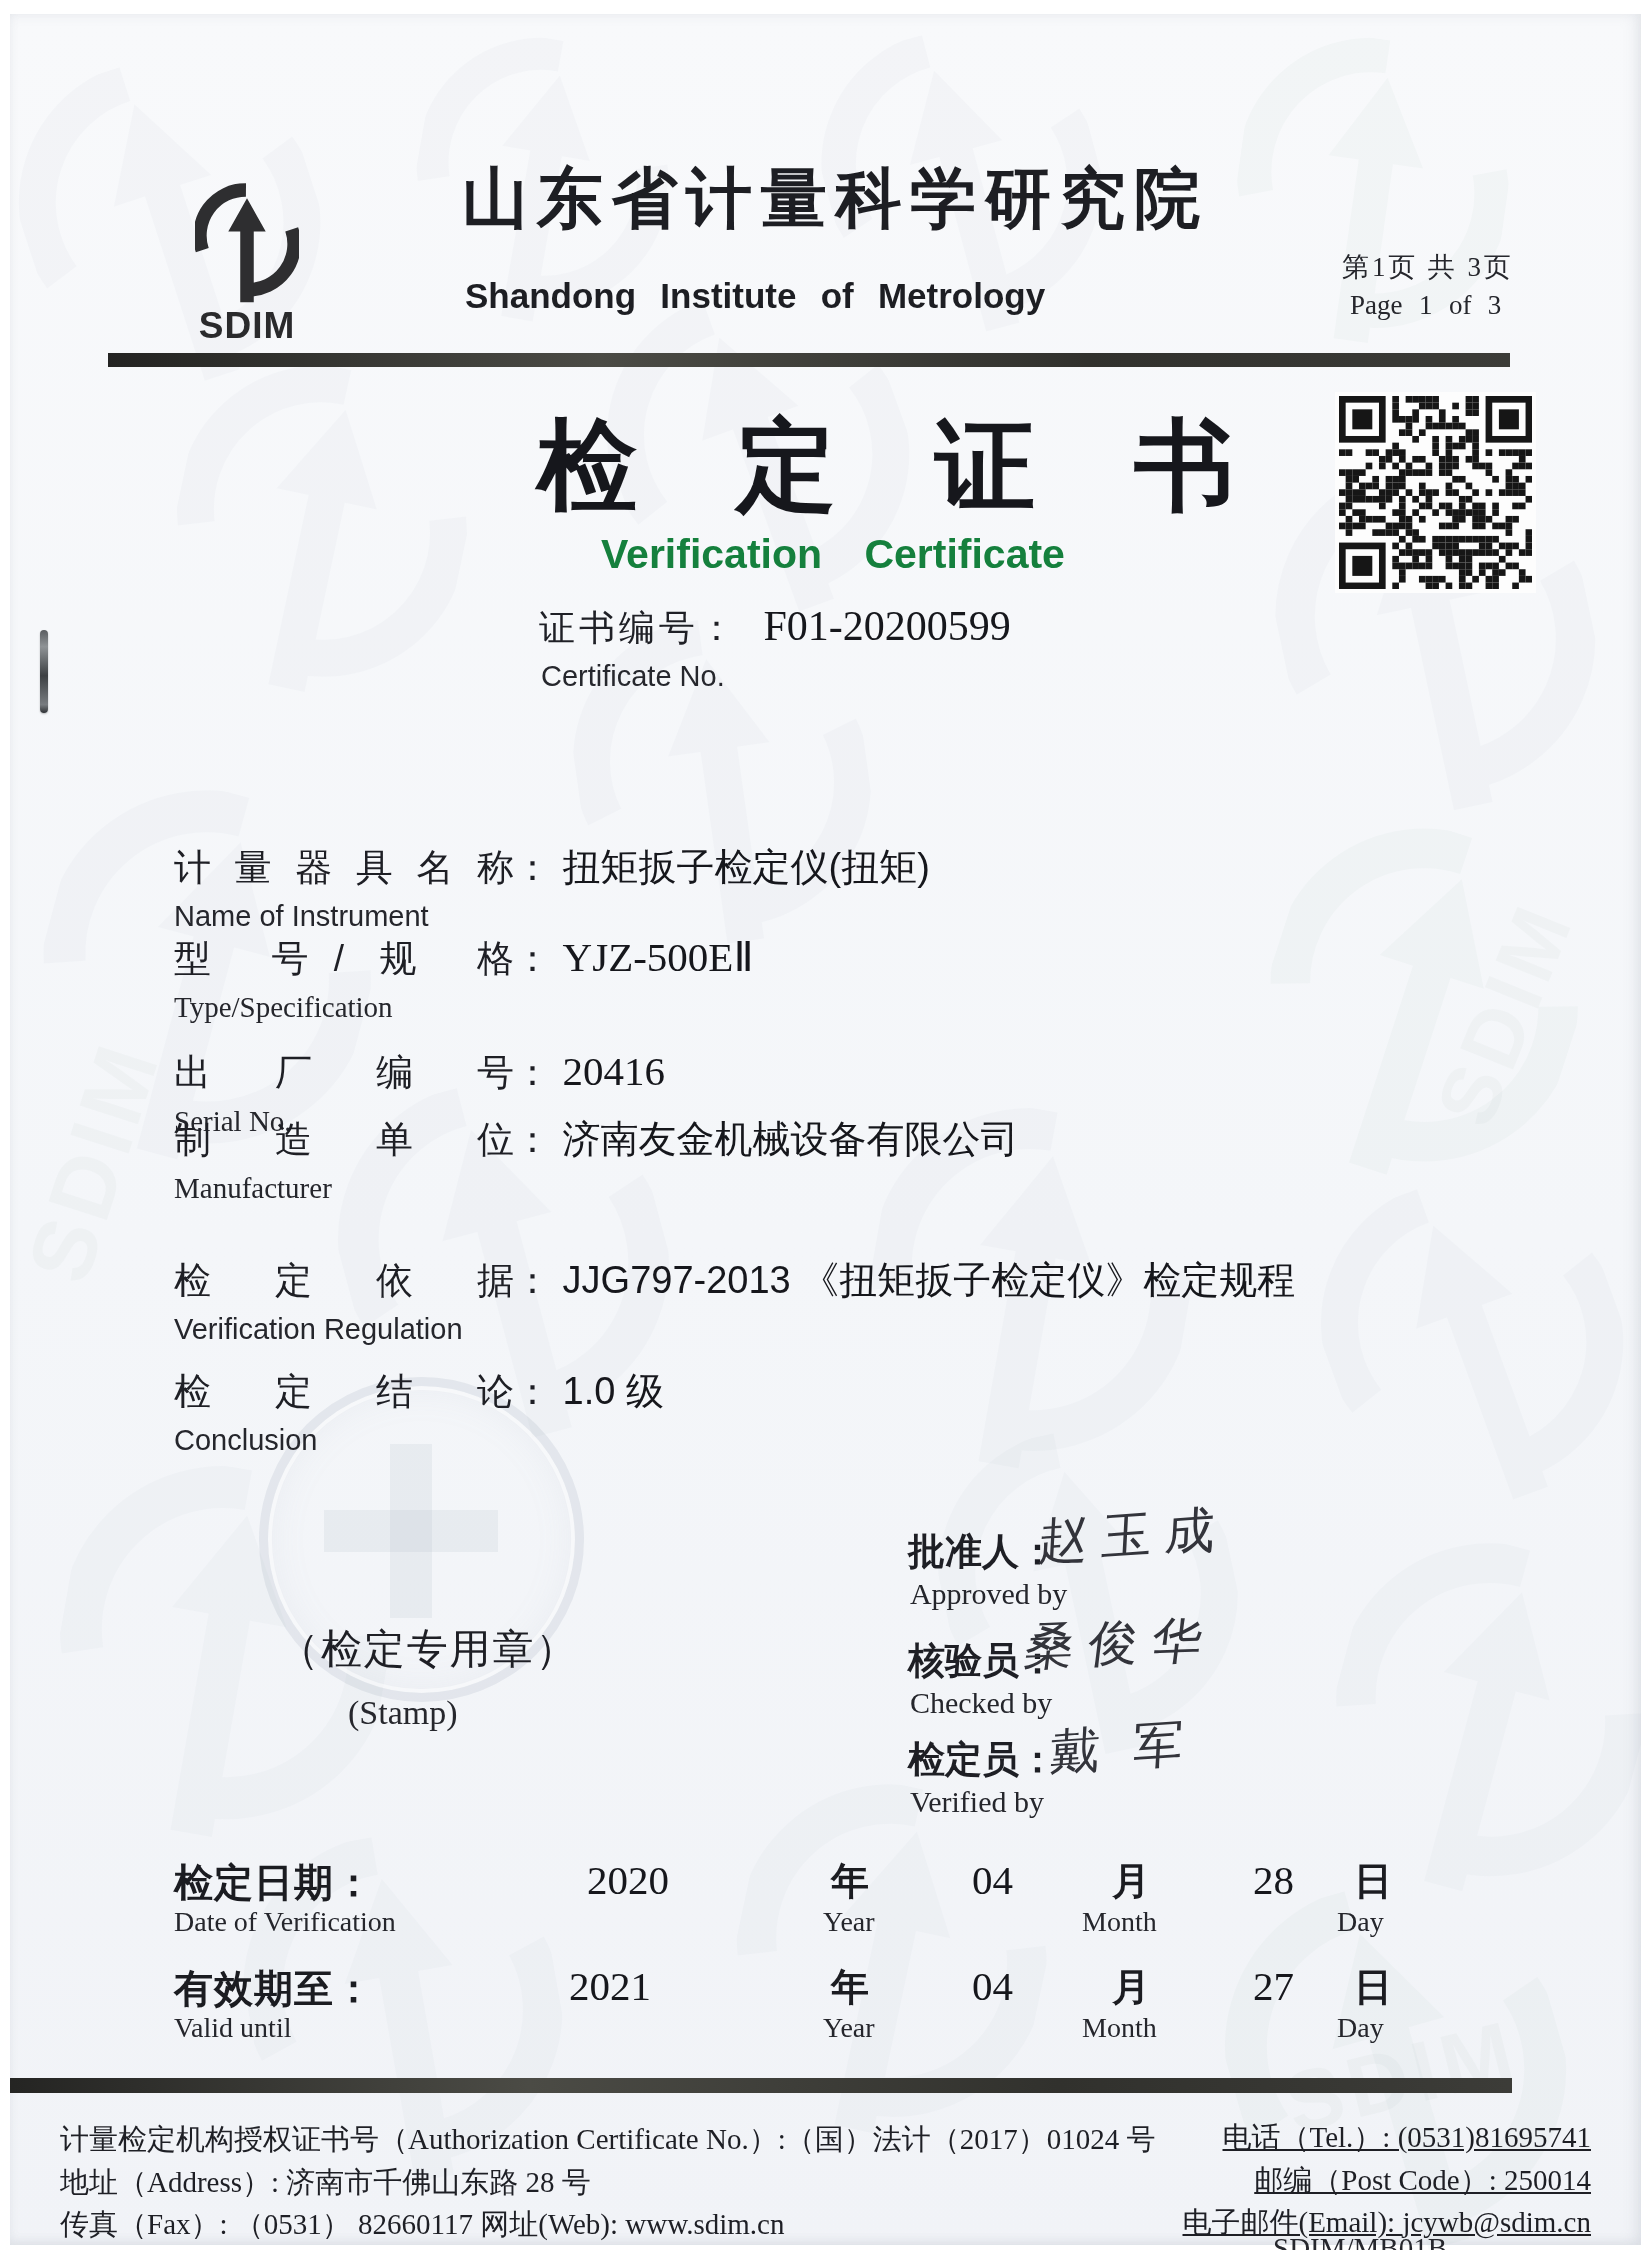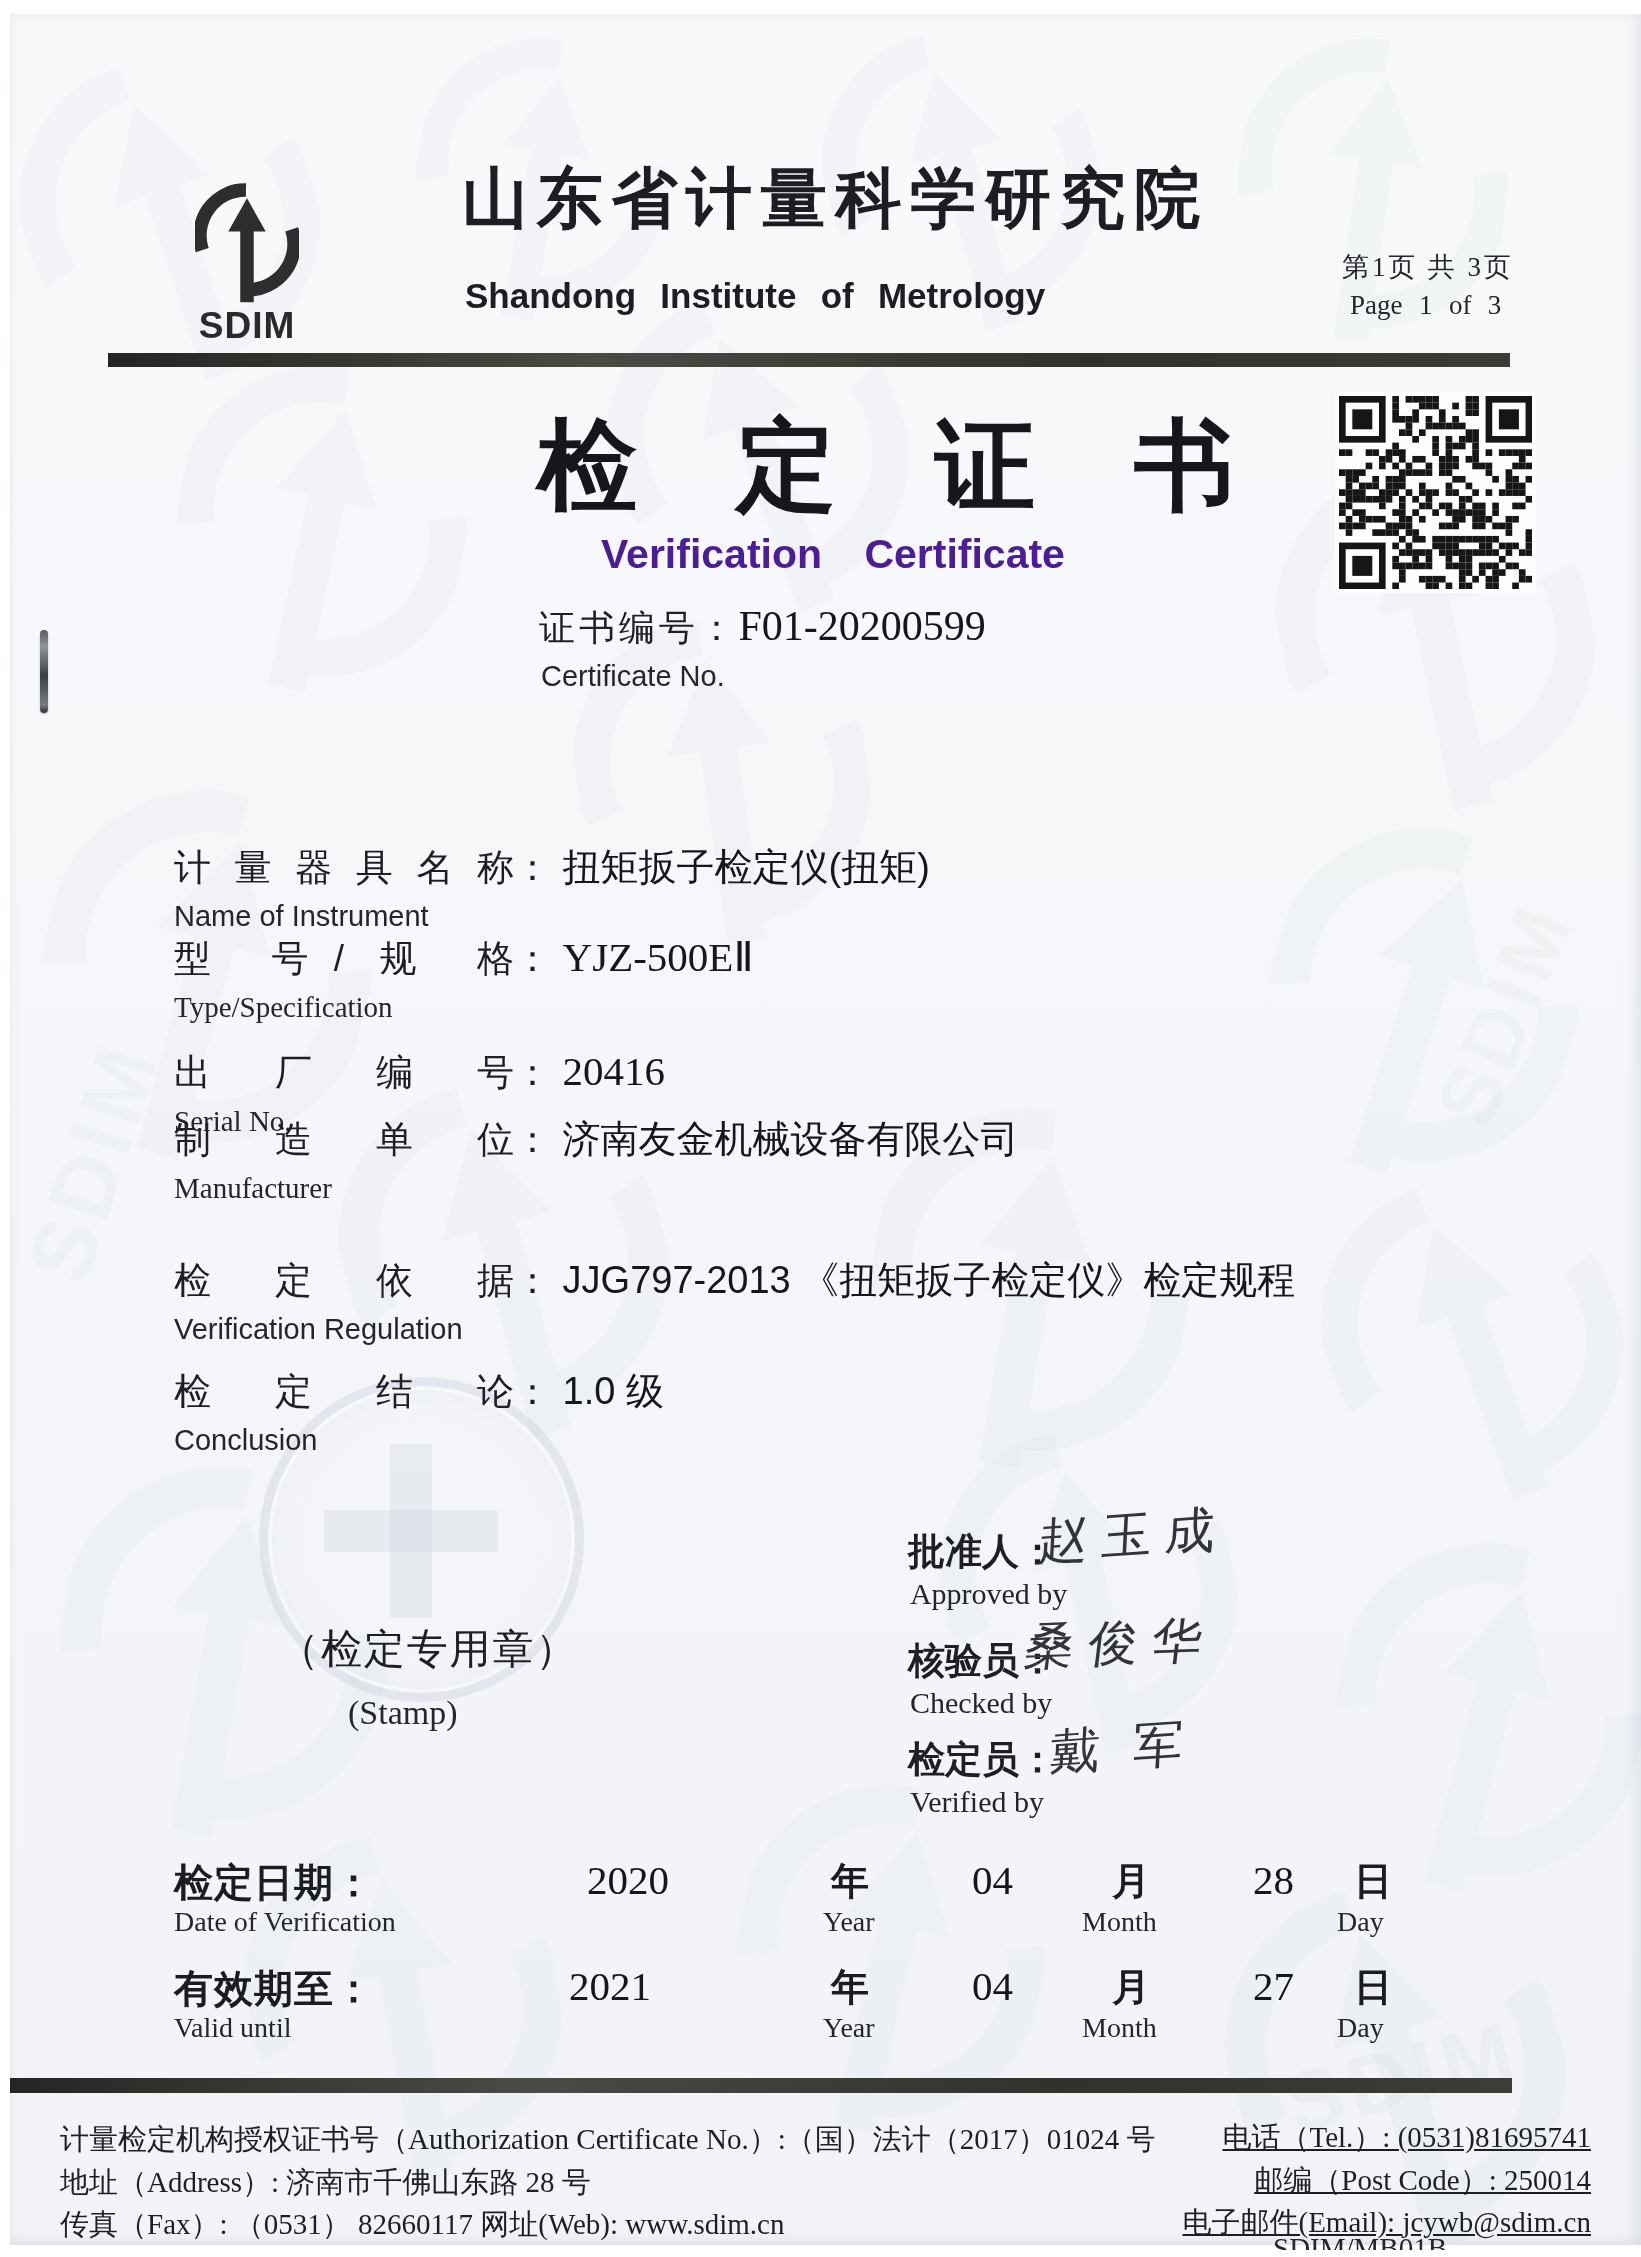--- a/index.html
+++ b/index.html
@@ -22,24 +22,24 @@
   .logo-text{left:185px;top:305px;width:124px;text-align:center;font-size:37px;font-weight:bold;color:#2a2a2c;letter-spacing:1px;}
   .org-cn{left:462px;top:154px;font-family:"Liberation Serif",serif;font-weight:bold;font-size:66px;letter-spacing:8.7px;color:#1d1e23;white-space:nowrap;}
   .org-en{left:465px;top:276px;font-size:35px;font-weight:bold;word-spacing:14.5px;color:#1d1e23;white-space:nowrap;}
   .page-cn{left:1342px;top:249px;font-family:"Liberation Serif",serif;font-size:27px;letter-spacing:2.9px;color:#26272d;}
   .page-en{left:1350px;top:290px;font-family:"Liberation Serif",serif;font-size:27px;word-spacing:9.7px;color:#26272d;}
   .bar{height:13.5px;background:linear-gradient(90deg,#242422,#4b4b45 35%,#31312d 70%,#3c3c38);}
   .bar-top{left:108px;top:353px;width:1402px;}
   .bar-bottom{left:0px;top:2078px;width:1512px;height:15.4px;}
   
   .cert-cn{left:537px;top:400px;font-family:"Liberation Serif",serif;font-weight:bold;font-size:100px;letter-spacing:37px;color:#16171c;white-space:nowrap;}
-  .cert-en{left:601px;top:531px;font-size:41px;font-weight:bold;word-spacing:31px;color:#4c1d95;white-space:nowrap;}
+  .cert-en{left:601px;top:531px;font-size:41px;font-weight:bold;word-spacing:31px;color:#15803d;white-space:nowrap;}
   .certno{left:539px;top:602px;white-space:nowrap;}
   .certno .lab{font-size:36px;color:#1f2026;letter-spacing:3.9px;}
-  .certno .val{font-family:"Liberation Serif",serif;font-size:42px;color:#16171c;}
+  .certno .val{font-family:"Liberation Serif",serif;font-size:42px;margin-left:25px;color:#16171c;}
   .certno-en{left:541px;top:660px;font-size:29px;color:#26272d;}
   
   .qr{left:1335px;top:392px;width:201px;height:201px;background:#fdfdfd;padding:3.9px;box-sizing:border-box;}
   .qr svg{width:100%;height:100%;display:block;}
   
   .frow{position:absolute;left:174px;white-space:nowrap;}
   .frow .jlabel{display:inline-block;width:340px;text-align:justify;text-align-last:justify;
     font-size:37px;color:#1e1f25;vertical-align:baseline;}
   .frow .colon{font-size:37px;color:#1e1f25;}
   .frow .fval{font-size:38px;margin-left:11.6px;color:#16171c;}

